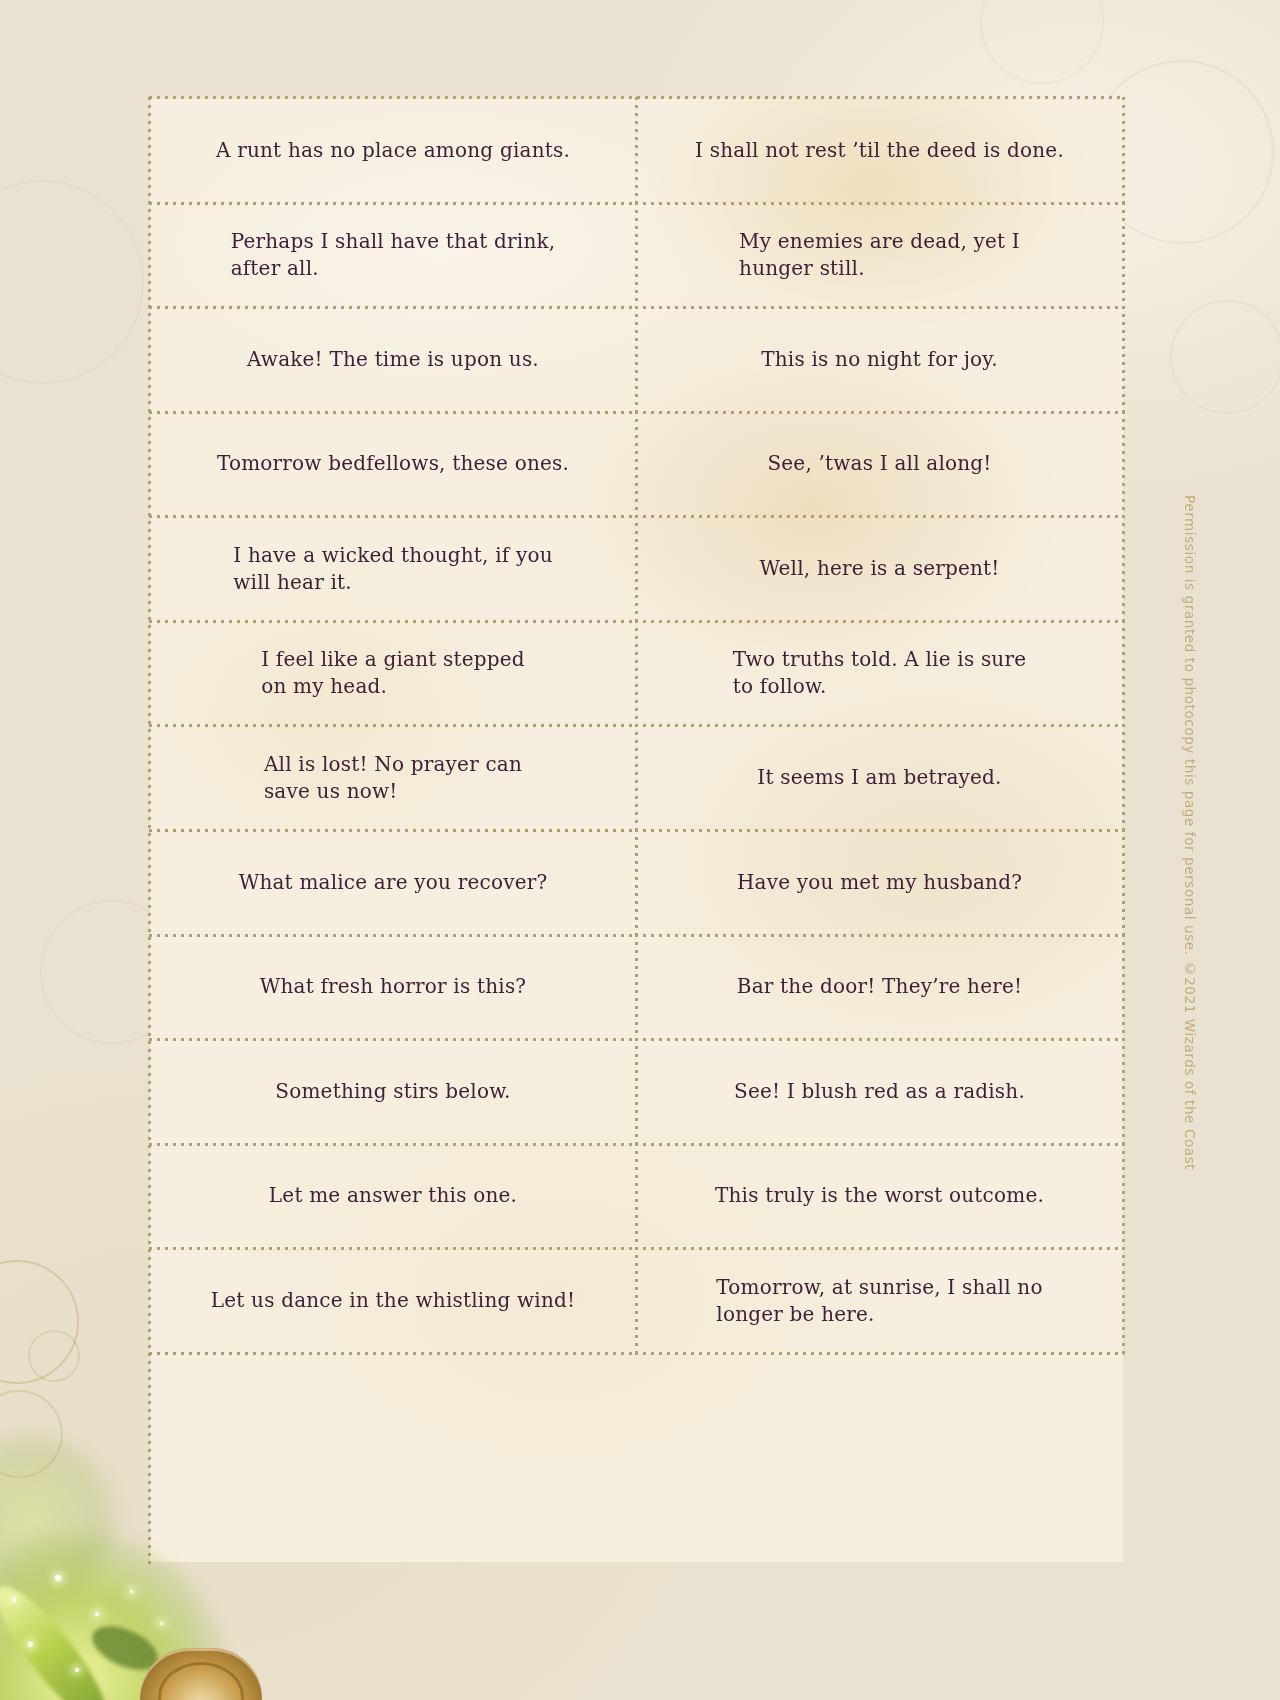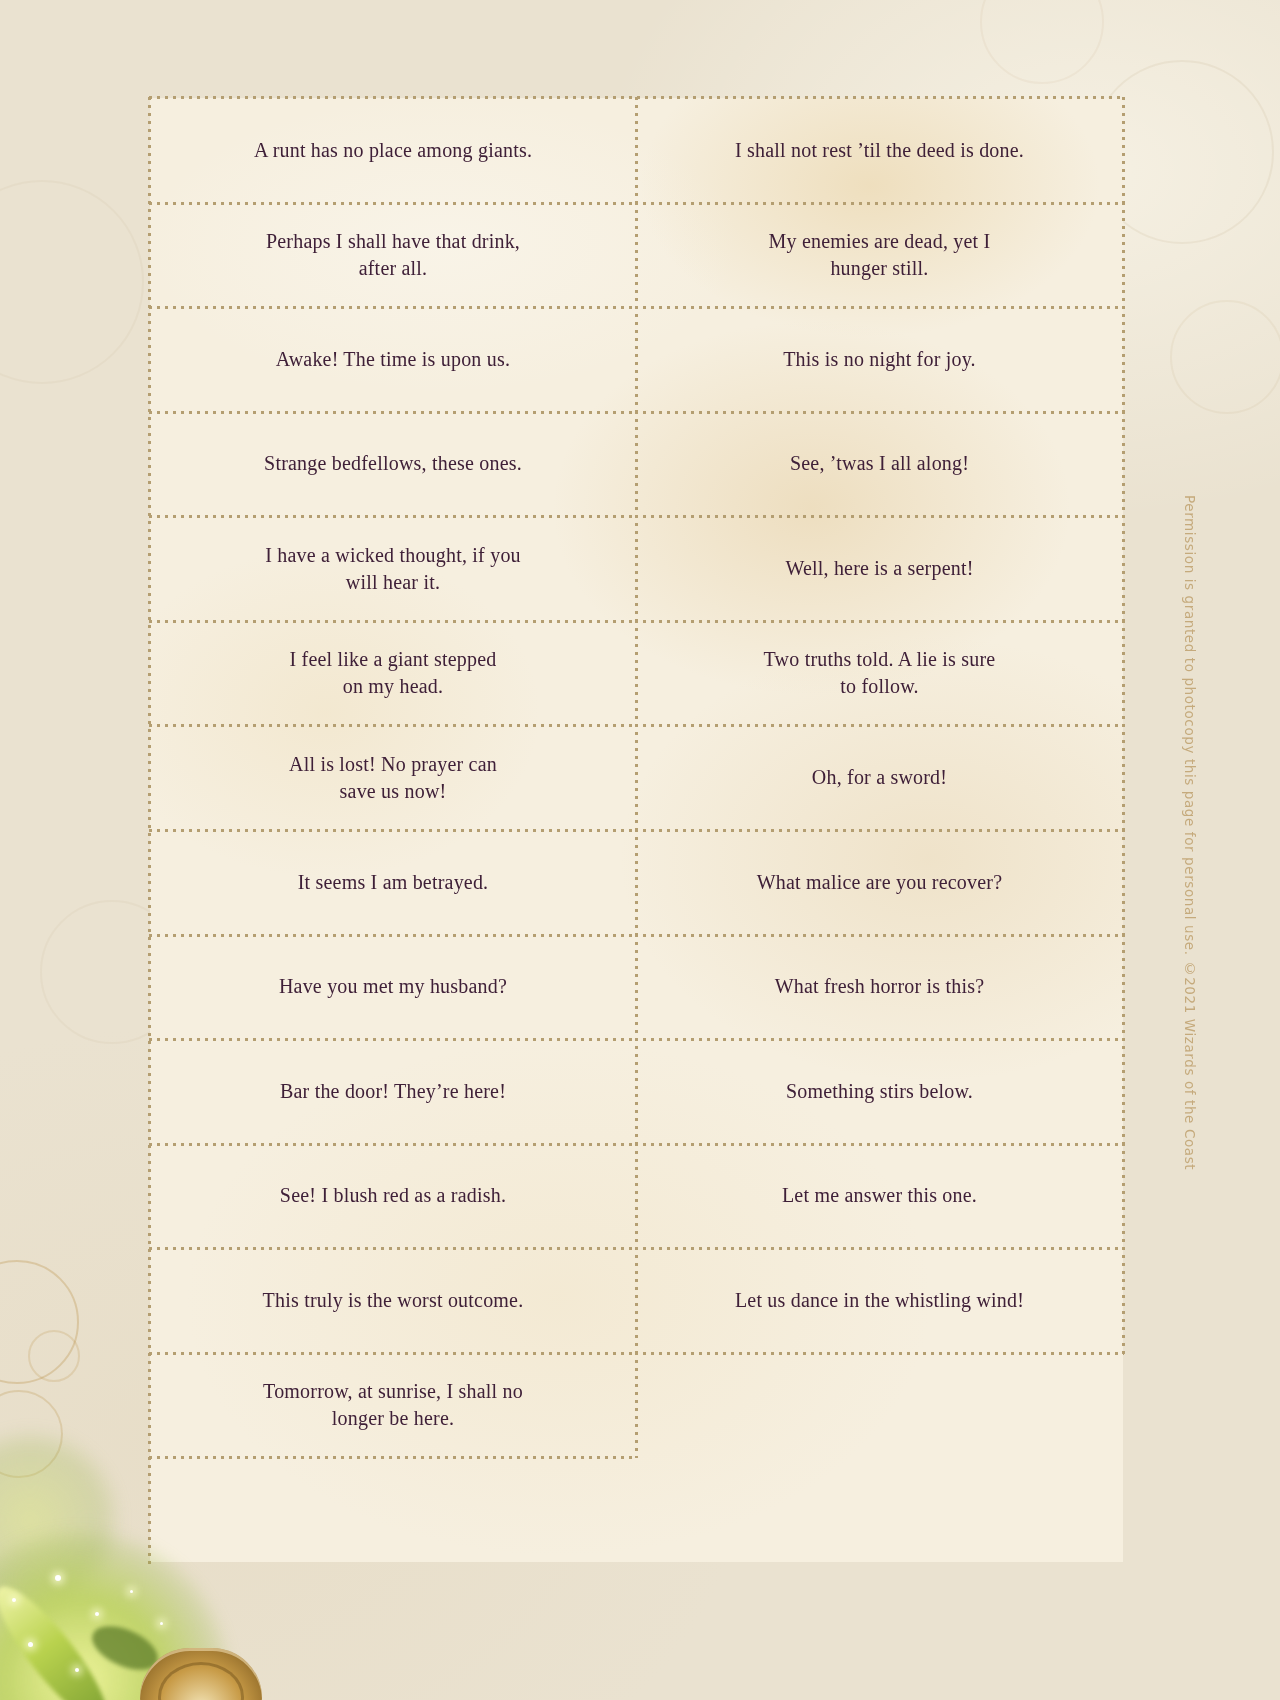--- a/index.html
+++ b/index.html
@@ -31,21 +31,21 @@
         radial-gradient(ellipse 400px 200px at 30% 10%, rgba(250,246,236,0.65), transparent 75%),
         #f6efdf;}
 
   
   .quote-grid::before{content:"";position:absolute;left:-1px;right:-2px;top:-2px;height:3px;
       background:repeating-linear-gradient(90deg, var(--dots,#b49e71) 0 3px, transparent 3px 8px);}
   .quote-grid::after{content:"";position:absolute;top:-1px;bottom:-2px;left:-2px;width:3px;
       background:repeating-linear-gradient(180deg, var(--dots,#b49e71) 0 3px, transparent 3px 8px);}
 
   .cell{position:relative;display:flex;align-items:center;justify-content:center;
-        text-align:center;padding:0 30px;box-sizing:border-box;font-family:Liberation Serif, serif;}
+        padding:0 30px;box-sizing:border-box;}
   
   .cell::after{content:"";position:absolute;left:-1px;right:-1px;bottom:-2px;height:3px;
       background:repeating-linear-gradient(90deg, var(--dots,#b49e71) 0 3px, transparent 3px 8px);}
   .cell::before{content:"";position:absolute;top:-1px;bottom:-1px;right:-2px;width:3px;
       background:repeating-linear-gradient(180deg, var(--dots,#b49e71) 0 3px, transparent 3px 8px);}
 
   .quote{font-size:20px;line-height:1.35;letter-spacing:0.2px;
          color:var(--quote-text,#3f2038);white-space:pre-line;}
 
   
@@ -112,21 +112,21 @@
         <span class="quote">My enemies are dead, yet I
 hunger still.</span>
       </div>
     <div class="cell">
         <span class="quote">Awake! The time is upon us.</span>
       </div>
     <div class="cell">
         <span class="quote">This is no night for joy.</span>
       </div>
     <div class="cell">
-        <span class="quote">Strange bedfellows, these ones.</span>
+        <span class="quote">Tomorrow bedfellows, these ones.</span>
       </div>
     <div class="cell">
         <span class="quote">See, ’twas I all along!</span>
       </div>
     <div class="cell">
         <span class="quote">I have a wicked thought, if you
 will hear it.</span>
       </div>
     <div class="cell">
         <span class="quote">Well, here is a serpent!</span>
@@ -135,23 +135,20 @@
         <span class="quote">I feel like a giant stepped
 on my head.</span>
       </div>
     <div class="cell">
         <span class="quote">Two truths told. A lie is sure
 to follow.</span>
       </div>
     <div class="cell">
         <span class="quote">All is lost! No prayer can
 save us now!</span>
-      </div>
-    <div class="cell">
-        <span class="quote">Oh, for a sword!</span>
       </div>
     <div class="cell">
         <span class="quote">It seems I am betrayed.</span>
       </div>
     <div class="cell">
         <span class="quote">What malice are you recover?</span>
       </div>
     <div class="cell">
         <span class="quote">Have you met my husband?</span>
       </div>

